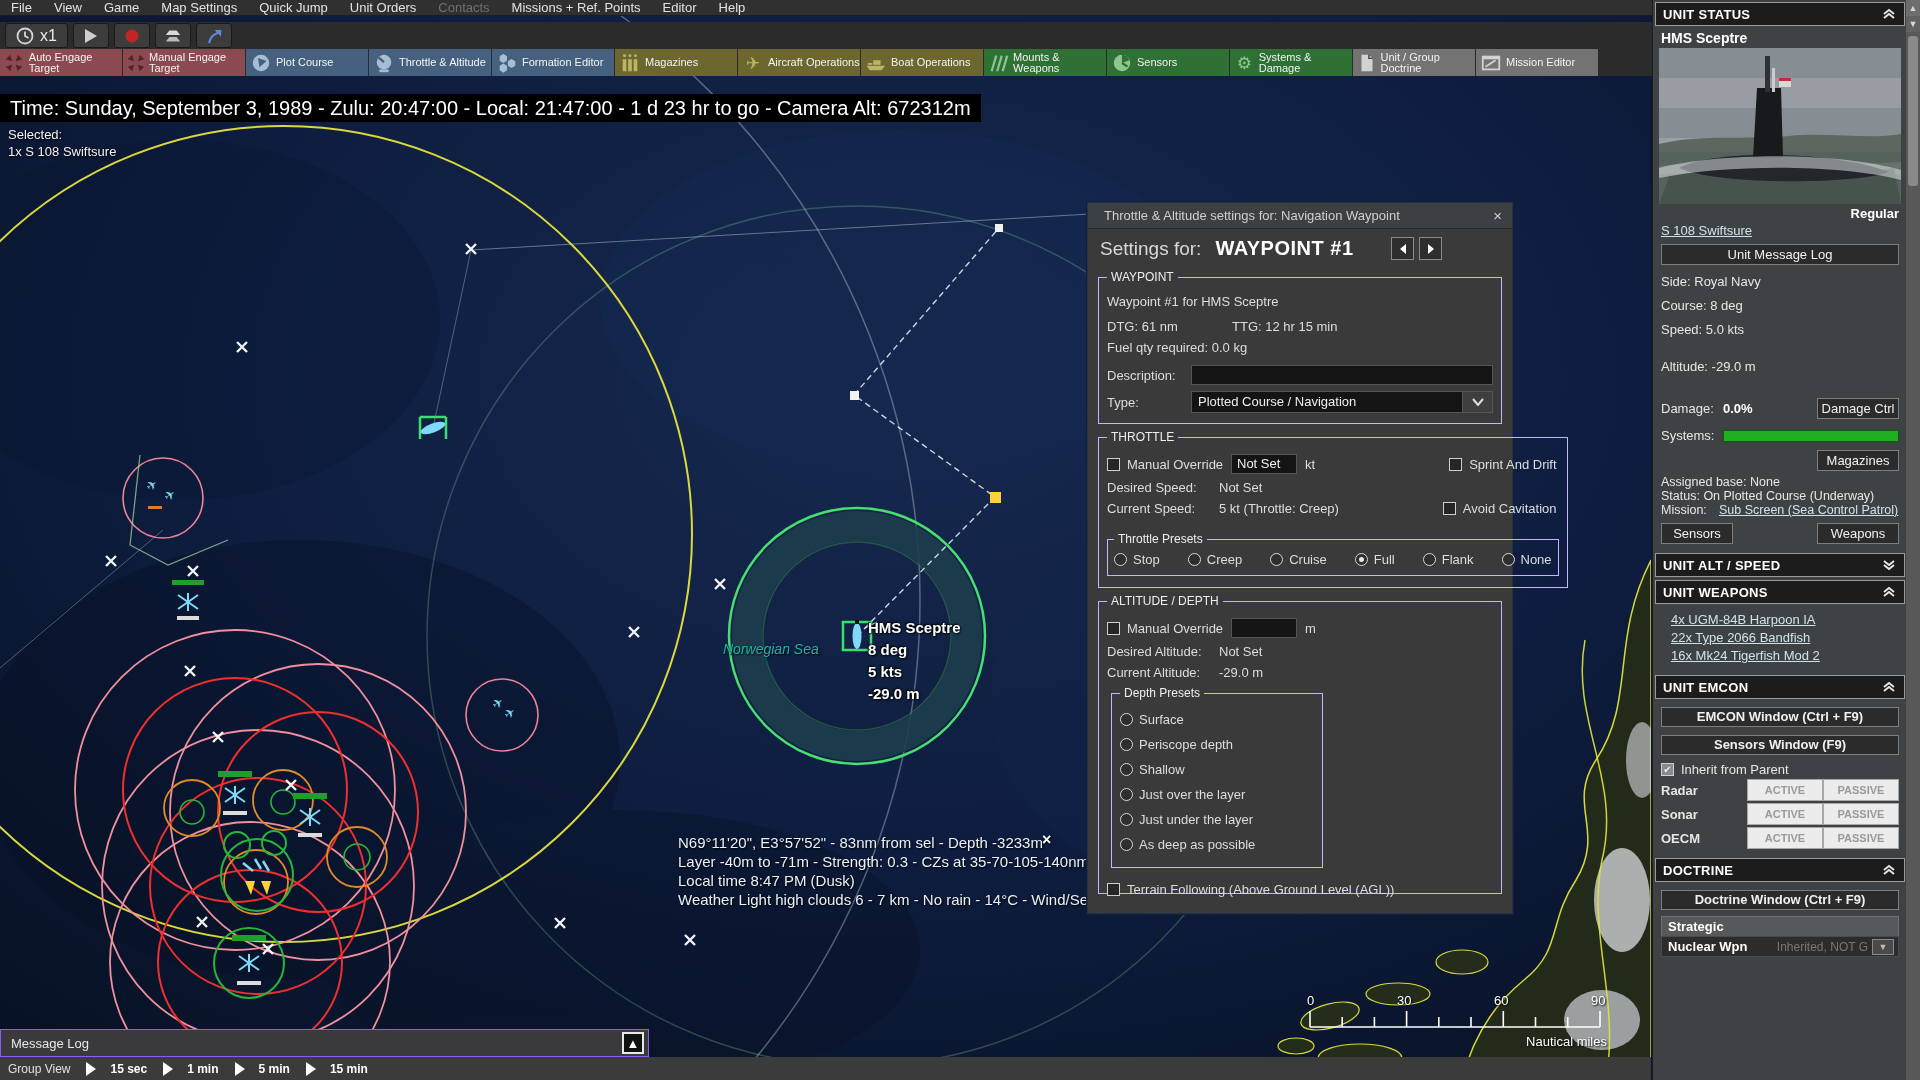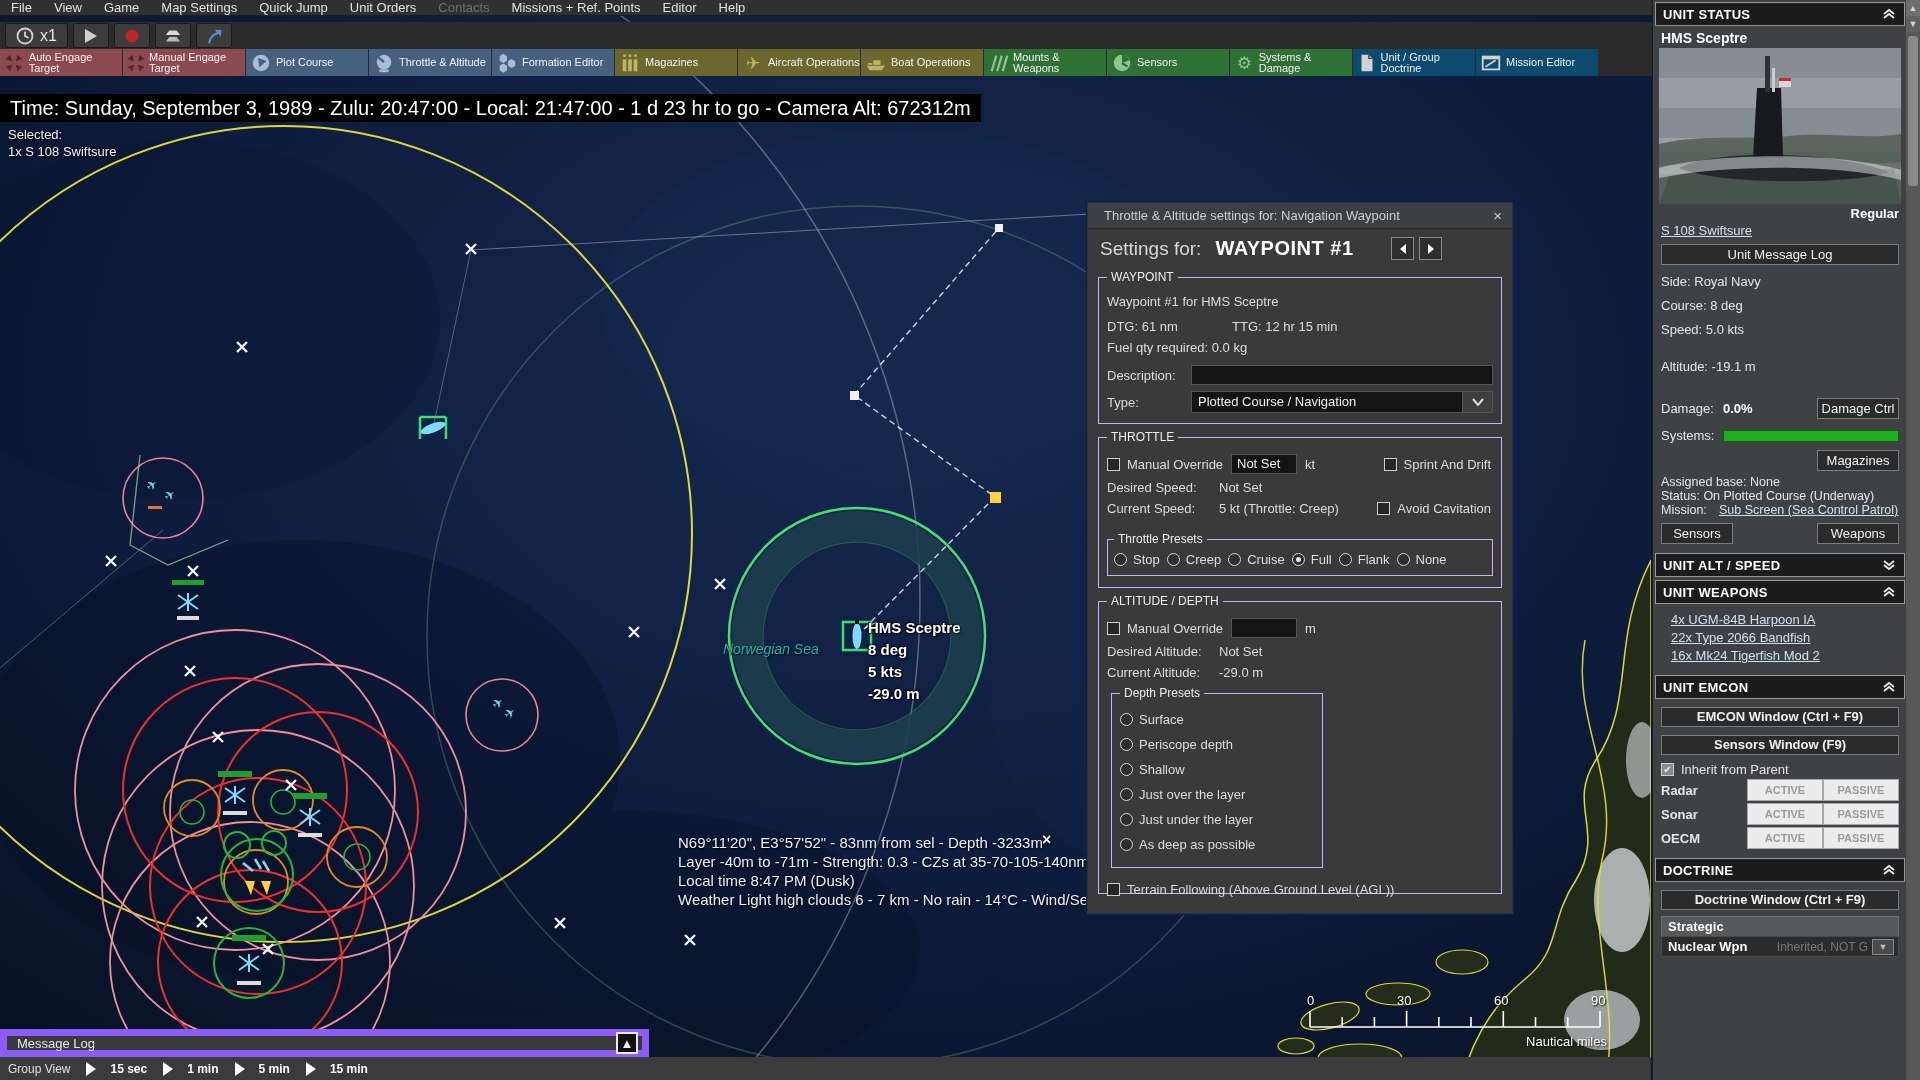--- a/index.html
+++ b/index.html
@@ -18,21 +18,21 @@
   #speed-label { color:#e8e8e8; font-size:16px; margin-left:6px; }
   
   #cmdbar { position:absolute; left:0; top:49px; width:1920px; height:27px; background:#2b2b2b; z-index:50; display:flex; }
   .tbtn { width:122px; height:27px; margin-right:1px; display:flex; align-items:center; cursor:default; }
   .tbtn .ticon { width:30px; display:flex; justify-content:center; align-items:center; }
   .tbtn .tlabel { font-size:11px; line-height:11px; color:#f3f3f3; }
   .c-red { background:#8a4a4f; color:#552226; }
   .c-blue { background:#46617f; color:#a7bdd4; }
   .c-olive { background:#6c672e; color:#bcb365; }
   .c-green { background:#2f7034; color:#8ec593; }
-  .c-gray { background:#0c4a6e; color:#d2d2d2; }
+  .c-gray { background:#737373; color:#d2d2d2; }
   .ticon-glyph { font-size:17px; font-family:"DejaVu Sans",sans-serif; }
   
   #timebar { position:absolute; left:0; top:94px; height:28px; background:#000; color:#fff;
     font-size:20px; line-height:28px; padding:0 10px; white-space:nowrap; z-index:40; }
   #selbox { position:absolute; left:8px; top:126px; color:#f2f2f2; font-size:13px; z-index:40;
     text-shadow:1px 1px 2px #000; line-height:17px; }
   
   #map { position:absolute; left:0; top:0; width:1651px; height:1080px; background:#0b1734; }
   #map svg.layer { position:absolute; left:0; top:0; }
   .maplabel { position:absolute; color:#14b8a6; font-size:14px; font-style:italic; text-shadow:1px 1px 2px #000; }
@@ -41,21 +41,21 @@
   #info-block { position:absolute; left:678px; top:833px; color:#eaf0f7; font-size:15px; line-height:19px;
     text-shadow:1px 1px 2px #000; }
   #info-close { position:absolute; left:1042px; top:831px; color:#fff; font-size:16px; font-weight:bold; text-shadow:1px 1px 2px #000; cursor:default; }
   
   #scalebar { position:absolute; left:1305px; top:993px; width:302px; color:#fff; }
   #scalebar .ticks { position:relative; height:16px; }
   #scalebar .ticks span { position:absolute; top:0; font-size:13px; text-shadow:1px 1px 2px #000; }
   #scale-caption { text-align:right; font-size:13px; text-shadow:1px 1px 2px #000; margin-top:1px; }
   
   #msglog { position:absolute; left:0; top:1029px; width:649px; height:28px; background:#3a3a3c;
-    border:7px solid #8b5cf6; display:flex; align-items:center; z-index:45; }
+    border:1px solid #8b5cf6; display:flex; align-items:center; z-index:45; }
   #msglog .lbl { color:#e8e8e8; font-size:13px; margin-left:10px; flex:1; }
   #msglog-btn { width:22px; height:22px; border:2px solid #e8e8e8; background:#111; color:#fff;
     display:flex; align-items:center; justify-content:center; font-size:13px; margin-right:4px; }
   
   #groupbar { position:absolute; left:0; top:1057px; width:1651px; height:23px; background:#3b3b3b;
     display:flex; align-items:center; z-index:45; }
   #groupbar .glbl { color:#e0e0e0; font-size:12px; margin-left:8px; }
   #groupbar .ival { color:#fff; font-size:12px; font-weight:bold; }
   .tri { width:0; height:0; border-top:7px solid transparent; border-bottom:7px solid transparent;
     border-left:10px solid #fff; margin:0 14px 0 16px; }
@@ -557,21 +557,21 @@
     <div class="frow">
       <span class="lblcol">Current Speed:</span>
       <span>5 kt (Throttle: Creep)</span>
       <span style="position:absolute; right:2px; display:flex; align-items:center">
         <span class="cb"></span>
         <span>Avoid Cavitation</span>
       </span>
     </div>
     <fieldset style="margin:16px 0 0 0; padding:6px 6px 8px 6px">
       <legend>Throttle Presets</legend>
-      <div style="display:flex; gap:7px">
+      <div style="display:flex; gap:28px">
         <label class="ritem">
             <span class="radio"></span>
             <span>Stop</span>
           </label>
         <label class="ritem">
             <span class="radio"></span>
             <span>Creep</span>
           </label>
         <label class="ritem">
             <span class="radio"></span>
@@ -673,21 +673,21 @@
       </svg>
     </div>
     <div class="row" style="text-align:right; font-weight:bold; color:#fff; margin-top:2px">Regular</div>
     <div class="row" style="margin-top:2px"><span class="link">S 108 Swiftsure</span></div>
 
     <div class="sbtn2" style="margin:6px 8px 0 8px; height:21px; line-height:19px">Unit Message Log</div>
 
     <div class="row" style="margin-top:9px">Side: Royal Navy</div>
     <div class="row" style="margin-top:9px">Course: 8 deg</div>
     <div class="row" style="margin-top:9px">Speed: 5.0 kts</div>
-    <div class="row" style="margin-top:22px">Altitude: -19.1 m</div>
+    <div class="row" style="margin-top:22px">Altitude: -29.0 m</div>
 
     <div class="row" style="margin-top:24px; display:flex; align-items:center">
       <span style="width:62px">Damage:</span>
       <span style="font-weight:bold; color:#fff">0.0%</span>
       <span style="flex:1"></span>
       <span class="sbtn2" style="width:82px; height:21px; line-height:19px">Damage Ctrl</span>
     </div>
     <div class="row" style="margin-top:9px; display:flex; align-items:center">
       <span style="width:62px">Systems:</span>
       <span class="greenbar" style="flex:1"></span>

